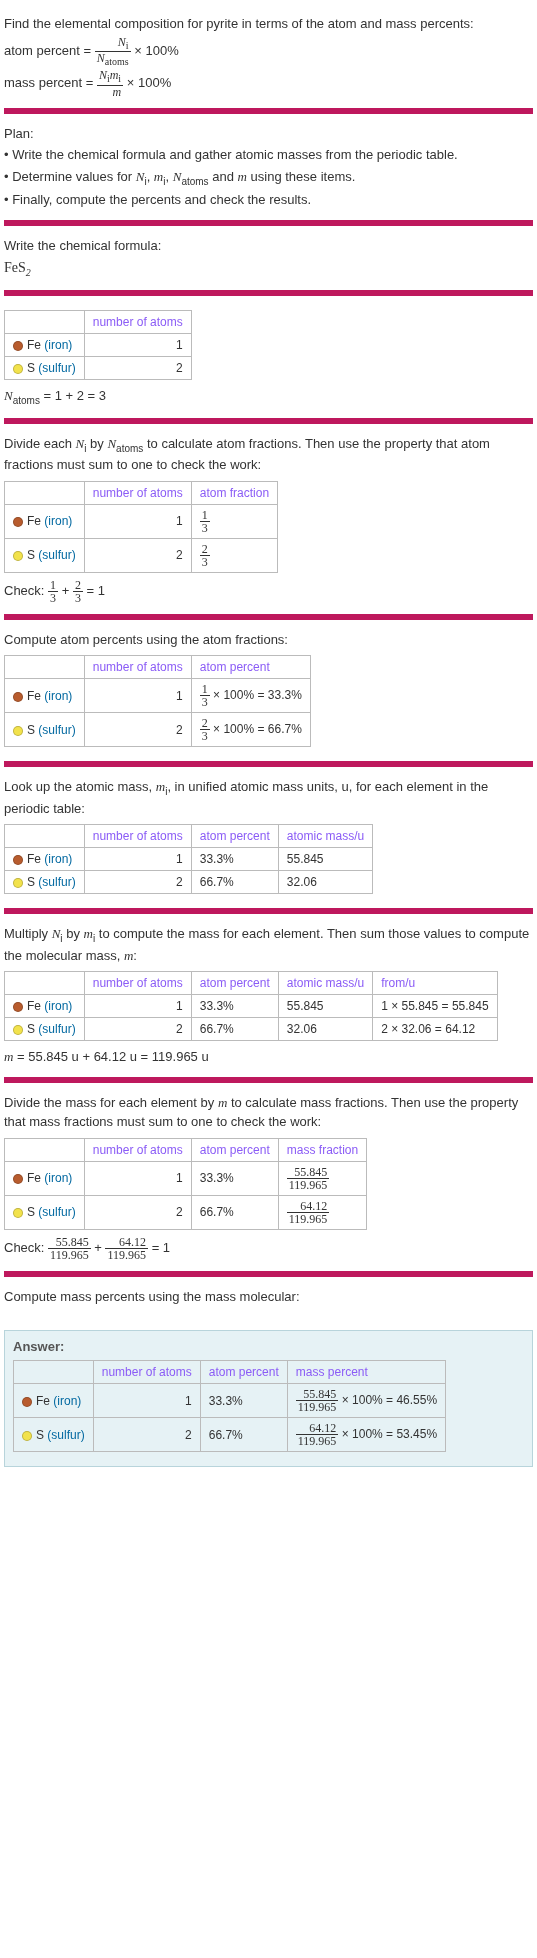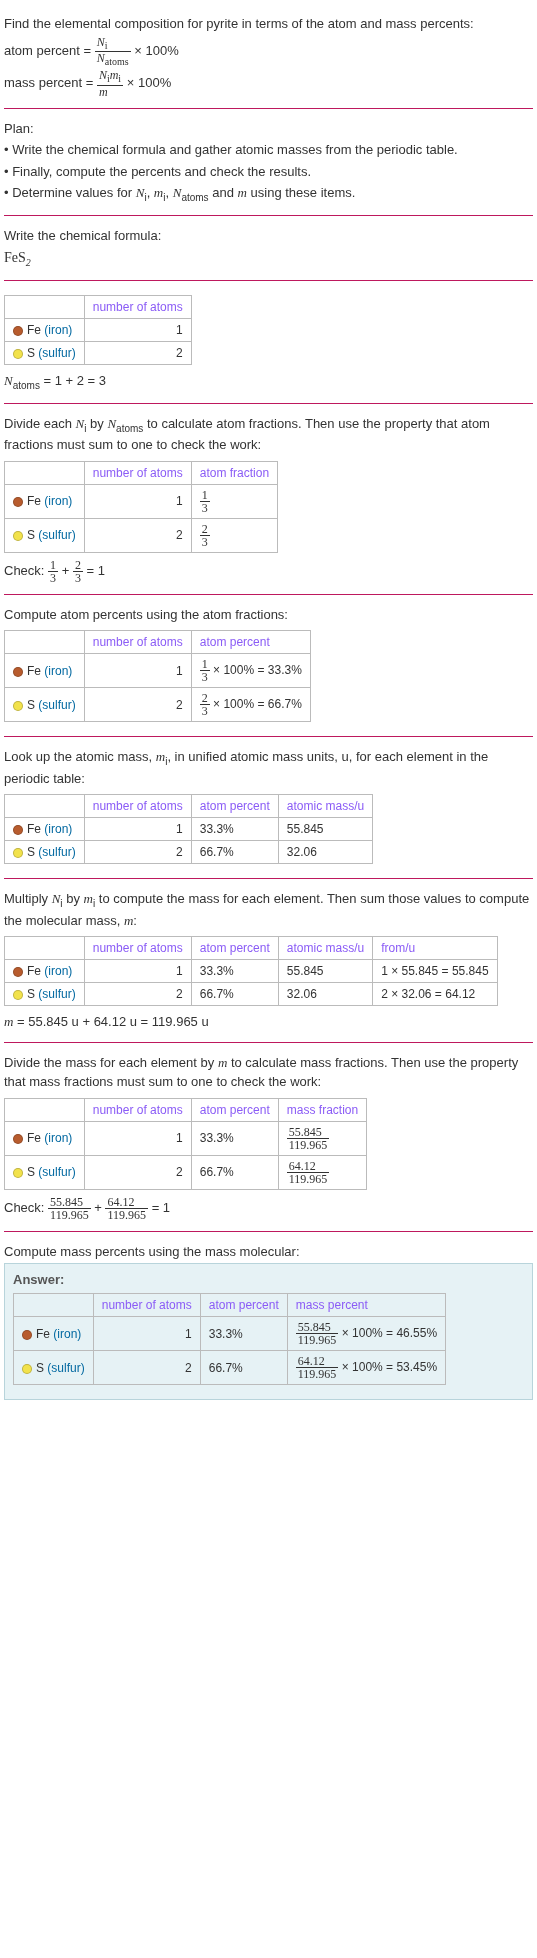--- a/index.html
+++ b/index.html
@@ -1,32 +1,32 @@
 <!DOCTYPE html>
 <html><head>
 <meta charset="utf-8">
 <style>
 *{box-sizing:border-box;margin:0;padding:0}
 body{font-family:Arial,Helvetica,sans-serif;font-size:13px;color:#333;background:#fff;width:537px;padding:4px}
-.sec{padding:8px 0;border-bottom:1px solid #be185d}
+.sec{padding:8px 0;border-bottom:6px solid #be185d}
 .sec:last-child{border-bottom:none}
 .formula{font-family:'Times New Roman',serif;font-style:italic;font-size:14px}
 .formula sub{font-size:10px}
 table{border-collapse:collapse;margin:6px 0}
 td,th{border:1px solid #bbb;padding:4px 8px;font-size:12px;font-weight:normal;text-align:left}
 th{color:#8b5cf6}
 td.num{text-align:right}
 .dot{display:inline-block;width:10px;height:10px;border-radius:50%;margin-right:4px;vertical-align:middle;border:1px solid rgba(0,0,0,.2)}
 .fe{background:#b85c2e}
 .s{background:#f2e24c}
 .el-label{color:#0369a1}
-.frac{display:inline-block;text-align:left;vertical-align:middle;font-family:'Times New Roman',serif;font-size:12px;line-height:1}
+.frac{display:inline-block;text-align:right;vertical-align:middle;font-family:'Times New Roman',serif;font-size:12px;line-height:1}
 .frac .n{display:block;border-bottom:1px solid #333;padding:0 2px}
 .frac .d{display:block;padding:0 2px}
-.answer{background:#e6f2f5;border:1px solid #b8d4db;padding:8px;margin-top:2px}
+.answer{background:#e6f2f5;border:1px solid #b8d4db;padding:8px;margin-top:24px}
 .answer-h{font-weight:bold;color:#555;margin-bottom:6px}
 .var{font-family:'Times New Roman',serif;font-style:italic}
 .sub{font-size:10px;vertical-align:sub}
 .p{margin:2px 0;line-height:1.5}
 </style>
 </head>
 <body>
 
 <div class="sec">
 <div class="p">Find the elemental composition for pyrite in terms of the atom and mass percents:</div>
@@ -44,22 +44,22 @@
   <span class="n"><span class="var">N</span><span class="sub">i</span><span class="var">m</span><span class="sub">i</span></span>
   <span class="d"><span class="var">m</span></span>
  </span>
  <span>× 100%</span>
 </div>
 </div>
 
 <div class="sec">
 <div class="p">Plan:</div>
 <div class="p">• Write the chemical formula and gather atomic masses from the periodic table.</div>
+<div class="p"><span>• Determine values for </span><span class="var">N</span><span class="sub">i</span>, <span class="var">m</span><span class="sub">i</span>, <span class="var">N</span><span class="sub">atoms</span><span> and </span><span class="var">m</span><span> using these items.</span></div>
 <div class="p">• Finally, compute the percents and check the results.</div>
-<div class="p"><span>• Determine values for </span><span class="var">N</span><span class="sub">i</span>, <span class="var">m</span><span class="sub">i</span>, <span class="var">N</span><span class="sub">atoms</span><span> and </span><span class="var">m</span><span> using these items.</span></div>
 </div>
 
 <div class="sec">
 <div class="p">Write the chemical formula:</div>
 <div class="p formula"><span style="font-style:normal">FeS</span><sub>2</sub></div>
 </div>
 
 <div class="sec">
 <table>
 <tbody>

